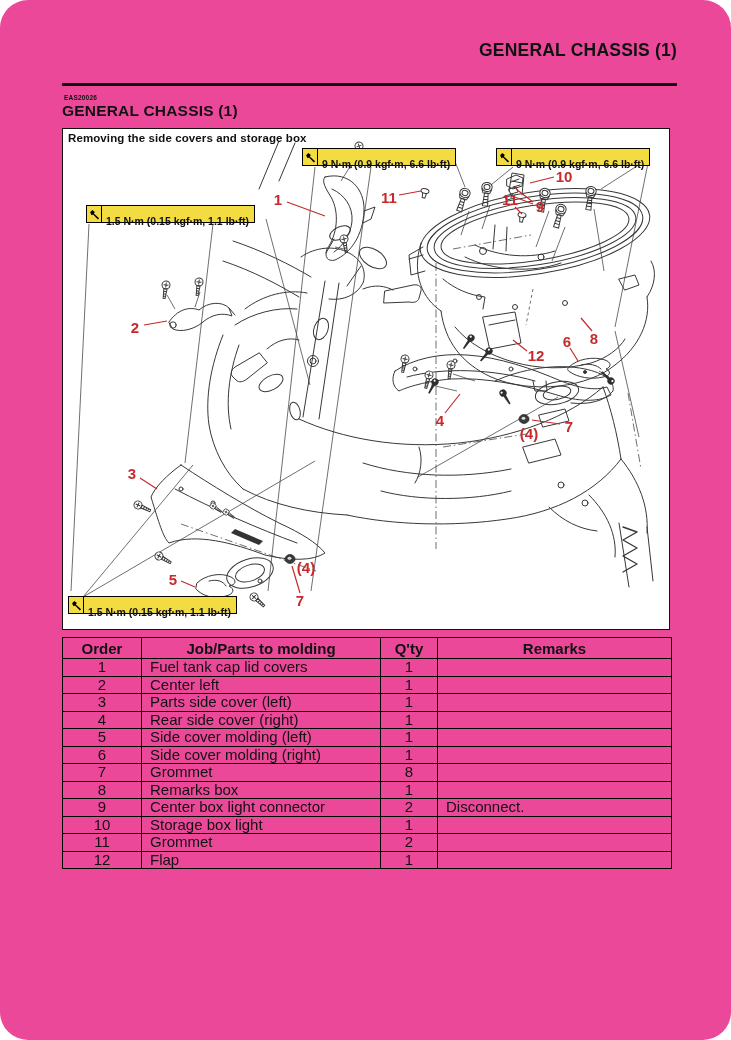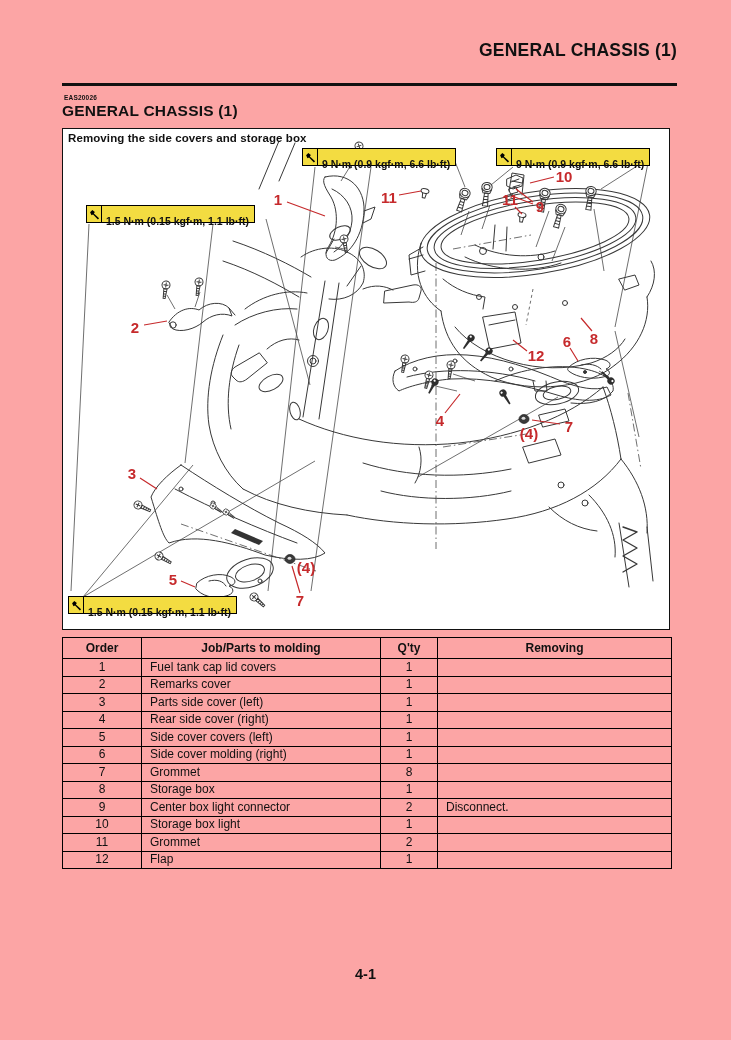--- a/index.html
+++ b/index.html
@@ -1,36 +1,36 @@
 <!DOCTYPE html>
 <html><head>
 <meta charset="utf-8">
 <style>
   * { margin:0; padding:0; box-sizing:border-box; }
   html,body { background:#fff; }
   body { font-family:"Liberation Sans", sans-serif; color:#111; }
-  .page { position:relative; width:731px; height:1040px; background:#fca5a5; overflow:hidden; }
+  .page { position:relative; width:731px; height:1040px; background:#ec4899; overflow:hidden;border-radius:28px; }
 
   .header-title { position:absolute; top:40px; right:54px; font-size:17.5px; font-weight:bold; letter-spacing:.2px; }
   .header-rule { position:absolute; left:62px; top:83px; width:615px; height:2.6px; background:#111; }
 
   .section-code { position:absolute; left:64px; top:94px; font-size:6.5px; font-weight:bold; letter-spacing:.2px; }
   .section-title { position:absolute; left:62px; top:102px; font-size:15.5px; font-weight:bold; letter-spacing:.2px; }
 
   .figure-box { position:absolute; left:62px; top:128px; width:608px; height:502px; border:1.7px solid #111; background:#fff; }
   .figure-caption { position:absolute; left:5px; top:3px; font-size:11.5px; font-weight:bold; letter-spacing:.1px; }
   .art-svg { position:absolute; left:0; top:0; width:604px; height:498px; }
 
   .torque { position:absolute; display:flex; align-items:stretch; background:#f3dc41; border:1.5px solid #000; height:18px; font-weight:bold; font-size:10.5px; white-space:nowrap; z-index:3; }
   .torque .wrench { display:flex; align-items:center; justify-content:center; width:15px; border-right:1.2px solid #000; }
   .torque .torque-text { display:flex; align-items:center; padding:0 5px 0 4px; letter-spacing:0;margin-top:14px; }
 
   .callout { position:absolute; transform:translate(-50%,-50%); color:#c62a2c; font-weight:bold; font-size:15px; white-space:nowrap; z-index:2; line-height:1; }
 
-  table.parts { position:absolute; left:62px; top:637px; width:609px; border-collapse:collapse; table-layout:fixed; font-size:12px; border:1.6px solid #000; }
+  table.parts { position:absolute; left:62px; top:637px; width:609px; border-collapse:collapse; table-layout:fixed; font-size:15px; border:1.6px solid #000; }
   table.parts th { border:1.1px solid #000; font-weight:bold; text-align:center; height:21px; padding:0 4px; }
   table.parts td { border:1.1px solid #000; height:17.5px; padding:0 8px; line-height:1.05; }
   table.parts td.c0, table.parts td.c2 { text-align:center; padding:0 2px; }
 
   .page-number { position:absolute; left:0; width:731px; top:966px; text-align:center; font-size:14.5px; font-weight:bold; }
 </style>
 </head>
 <body>
 
 <div class="page">
@@ -293,69 +293,69 @@
       <col style="width:79px">
         <col style="width:239px">
         <col style="width:57px">
         <col style="width:234px">
     </colgroup>
   <thead>
         <tr>
           <th>Order</th>
           <th>Job/Parts to molding</th>
           <th>Q'ty</th>
-          <th>Removing</th>
+          <th>Remarks</th>
         </tr>
       </thead>
       <tbody>
         <tr>
           <td class="c0">1</td>
           <td class="c1">Fuel tank cap lid covers</td>
           <td class="c2">1</td>
           <td class="c3"></td>
         </tr>
         <tr>
           <td class="c0">2</td>
-          <td class="c1">Remarks cover</td>
+          <td class="c1">Center left</td>
           <td class="c2">1</td>
           <td class="c3"></td>
         </tr>
         <tr>
           <td class="c0">3</td>
           <td class="c1">Parts side cover (left)</td>
           <td class="c2">1</td>
           <td class="c3"></td>
         </tr>
         <tr>
           <td class="c0">4</td>
           <td class="c1">Rear side cover (right)</td>
           <td class="c2">1</td>
           <td class="c3"></td>
         </tr>
         <tr>
           <td class="c0">5</td>
-          <td class="c1">Side cover covers (left)</td>
+          <td class="c1">Side cover molding (left)</td>
           <td class="c2">1</td>
           <td class="c3"></td>
         </tr>
         <tr>
           <td class="c0">6</td>
           <td class="c1">Side cover molding (right)</td>
           <td class="c2">1</td>
           <td class="c3"></td>
         </tr>
         <tr>
           <td class="c0">7</td>
           <td class="c1">Grommet</td>
           <td class="c2">8</td>
           <td class="c3"></td>
         </tr>
         <tr>
           <td class="c0">8</td>
-          <td class="c1">Storage box</td>
+          <td class="c1">Remarks box</td>
           <td class="c2">1</td>
           <td class="c3"></td>
         </tr>
         <tr>
           <td class="c0">9</td>
           <td class="c1">Center box light connector</td>
           <td class="c2">2</td>
           <td class="c3">Disconnect.</td>
         </tr>
         <tr>
@@ -372,15 +372,14 @@
         </tr>
         <tr>
           <td class="c0">12</td>
           <td class="c1">Flap</td>
           <td class="c2">1</td>
           <td class="c3"></td>
         </tr>
       </tbody>
     </table>
 
-  <div class="page-number">4-1</div>
 
 </div>
 
 </body></html>

